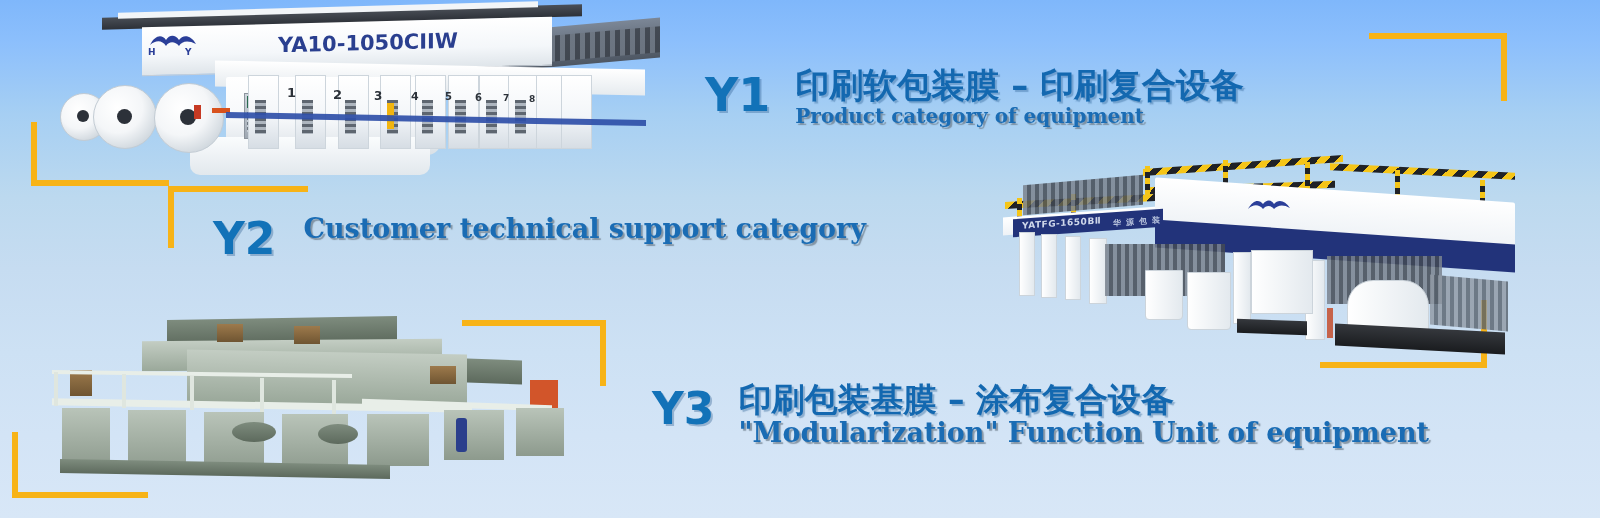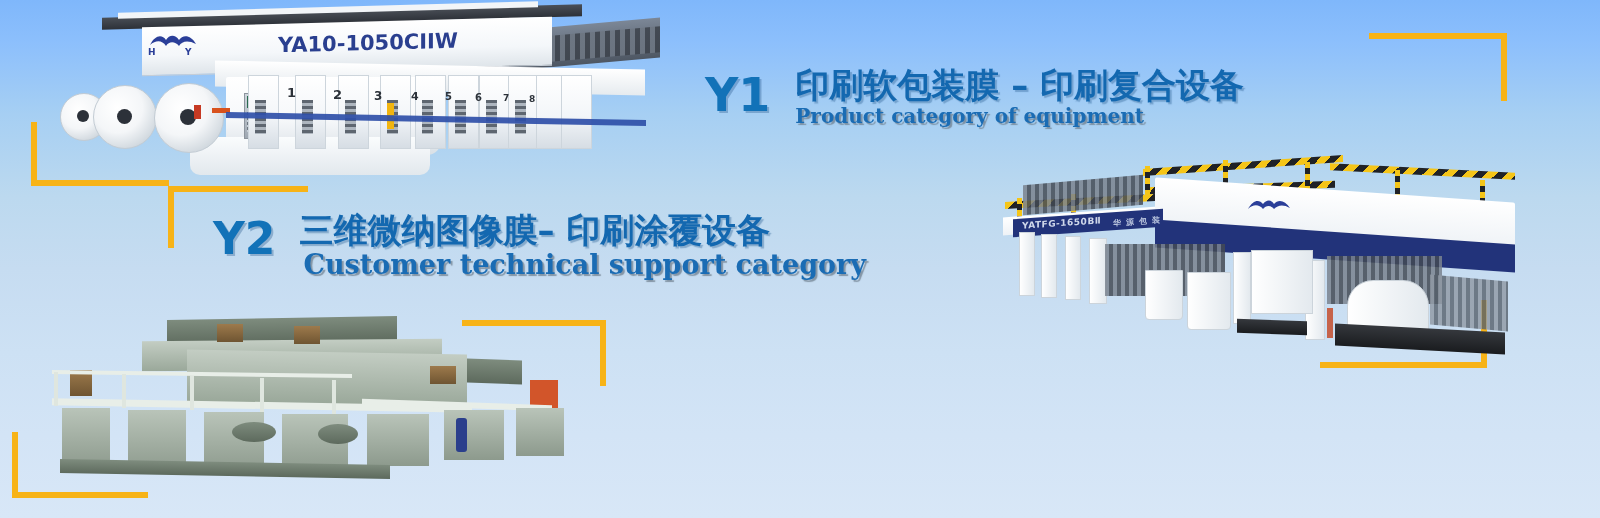--- a/index.html
+++ b/index.html
@@ -320,19 +320,25 @@
     <div class="ycode" style="font-size:46px; margin-right:25px; margin-top:4px;">Y1</div>
     <div class="titles">
       <div class="cn" style="font-size:34px;">印刷软包装膜 – 印刷复合设备</div>
       <div class="en" style="font-size:20px; margin-top:2px;">Product category of equipment</div>
     </div>
   </div>
 
   <div class="group" style="left:213px; top:213px;">
     <div class="ycode" style="font-size:44px; margin-right:24px; margin-top:4px;">Y2</div>
     <div class="titles">
-      <div class="cn" style="font-size:34px;">三维微纳图像膜– 印刷涂覆设备</div>
       <div class="en" style="font-size:27px; margin-top:2px; margin-left:4px;">Customer technical support category</div>
     </div>
   </div>
 
+  <div class="group" style="left:652px; top:383px;">
+    <div class="ycode" style="font-size:44px; margin-right:24px; margin-top:4px;">Y3</div>
+    <div class="titles">
+      <div class="cn" style="font-size:33px;">印刷包装基膜  –   涂布复合设备</div>
+      <div class="en" style="font-size:27px; margin-top:1px;">"Modularization" Function Unit of equipment</div>
+    </div>
+  </div>
 
 </div>
 
 </body></html>

